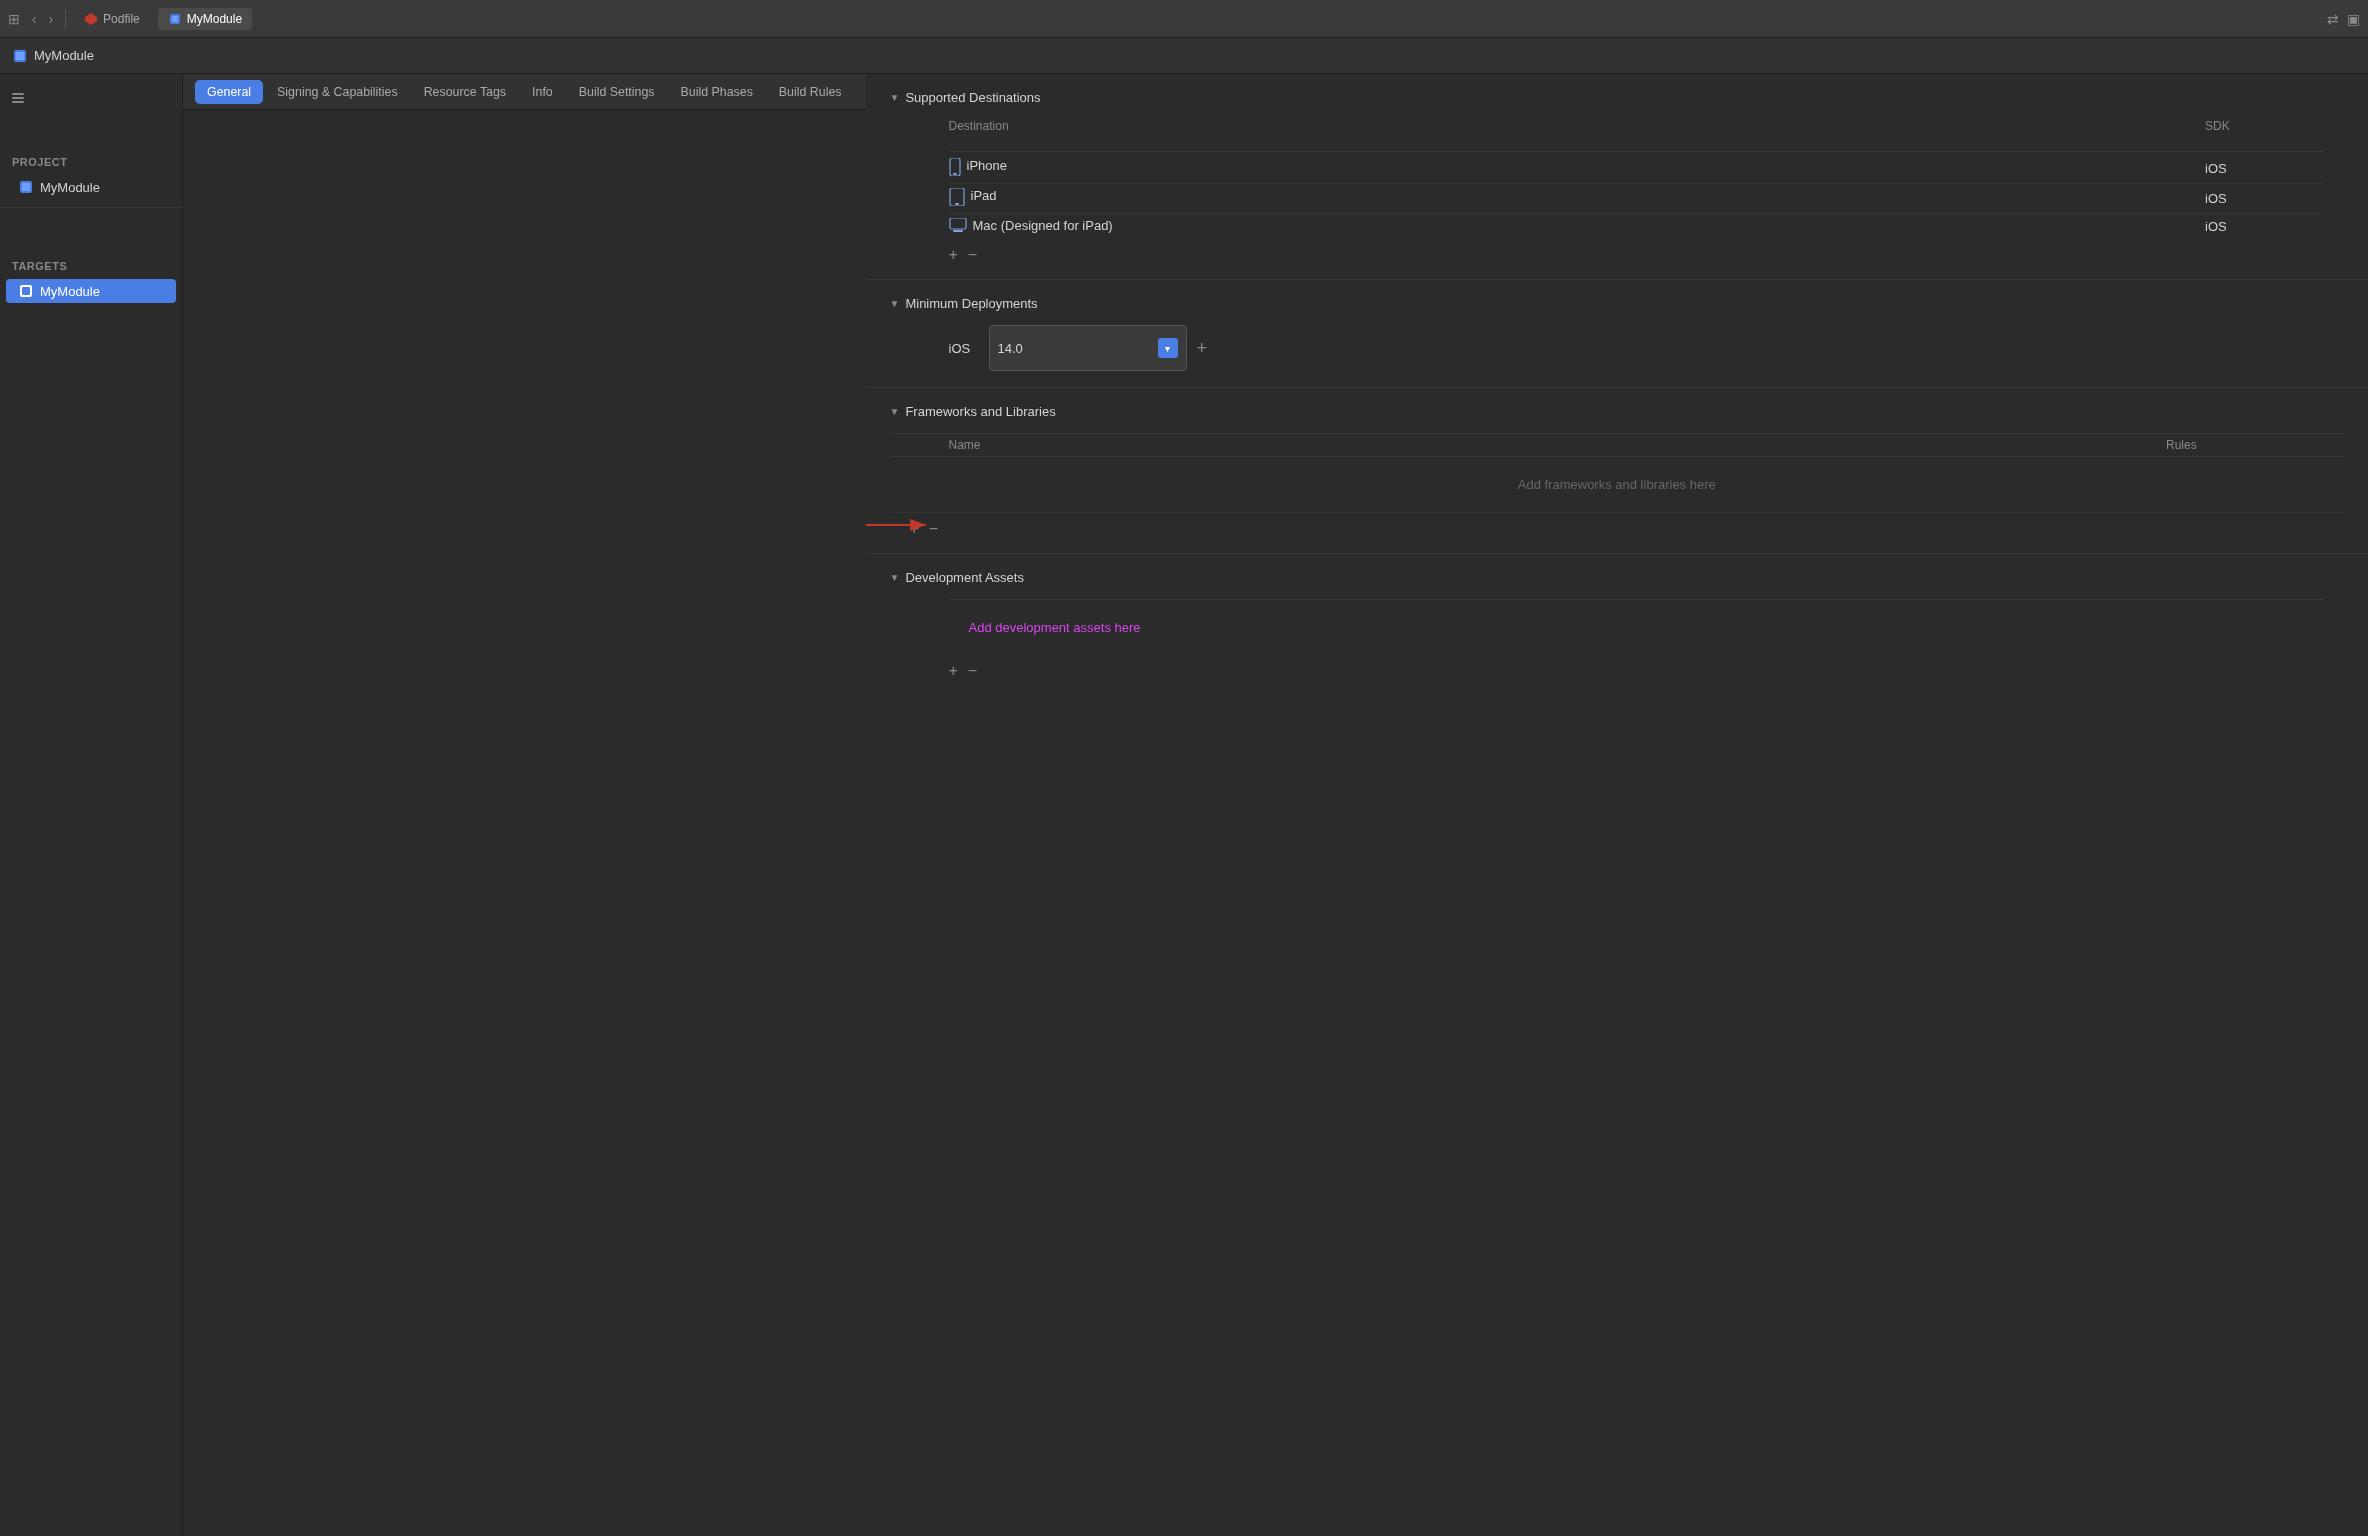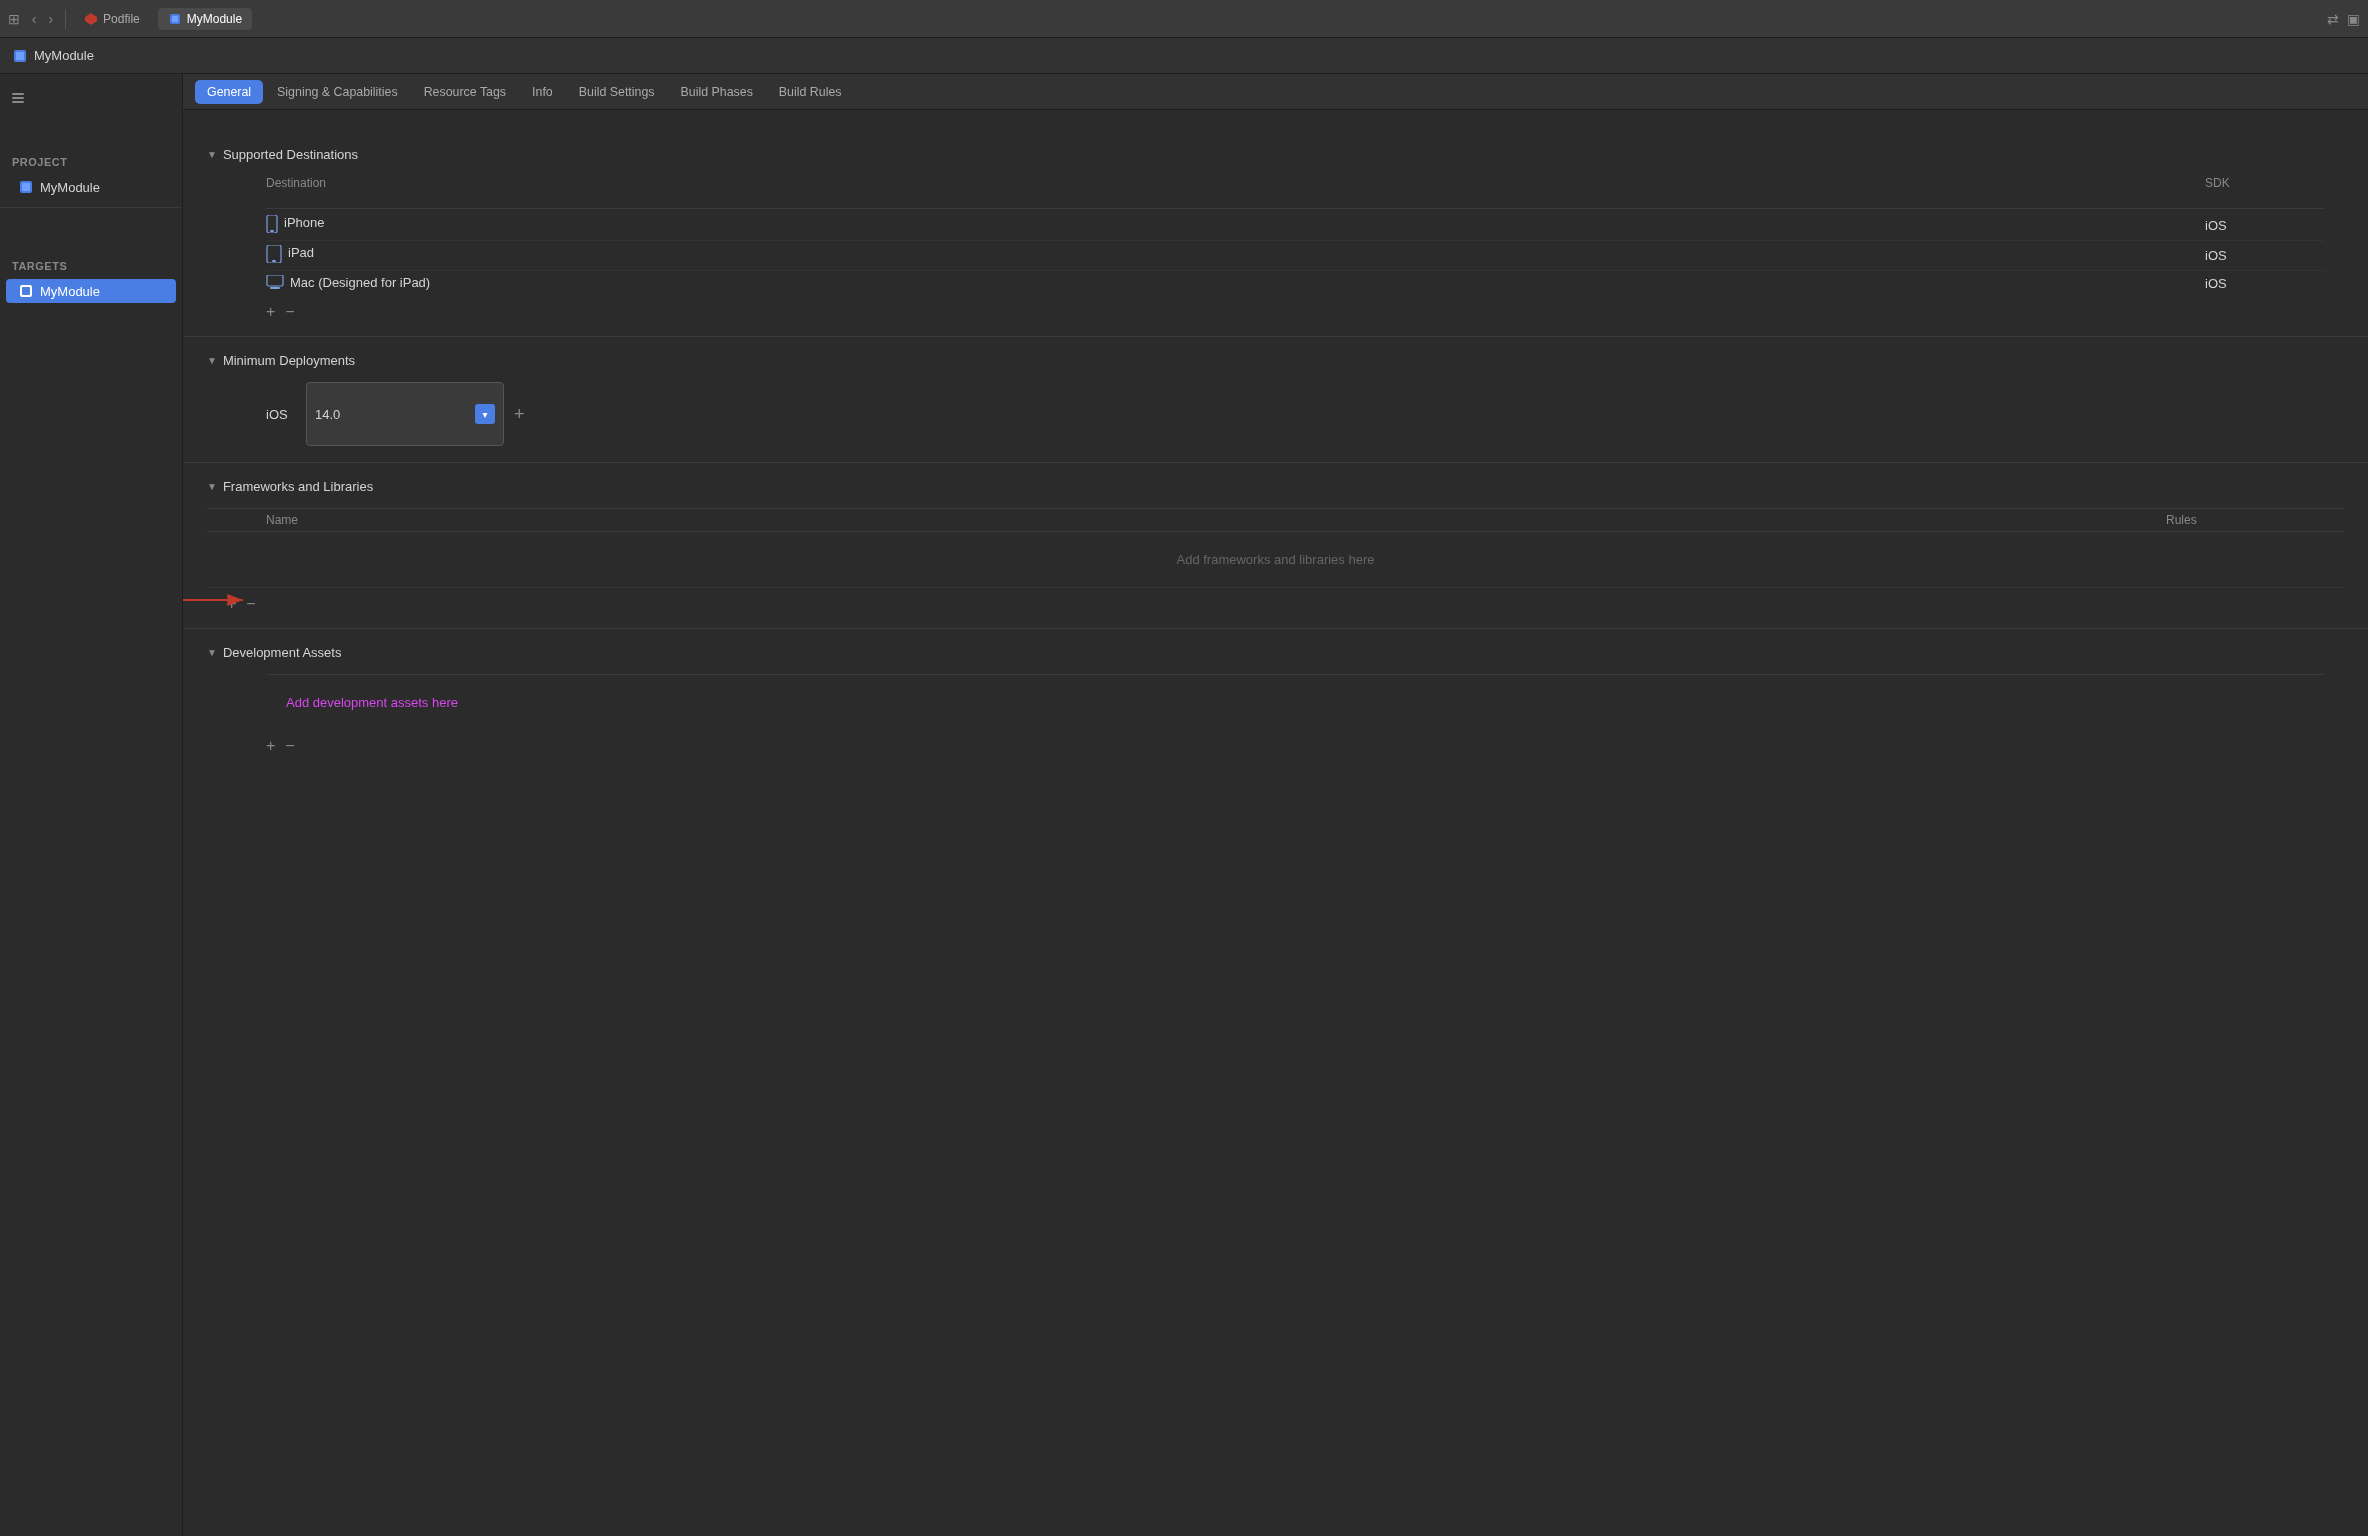--- a/index.html
+++ b/index.html
@@ -147,23 +147,21 @@
       width: 12px;
       height: 12px;
       margin: 6px 12px;
       color: #888;
     }
 
     
     .content-area {
       flex: 1;
       display: flex;
-      flex-direction: column;
       overflow: hidden;
-      gap: 21px;
     }
 
     
     .tab-bar {
       height: 36px;
       background: #323232;
       border-bottom: 1px solid #1e1e1e;
       display: flex;
       align-items: center;
       padding: 0 12px;
@@ -284,21 +282,21 @@
       font-size: 13px;
       color: #d4d4d4;
       width: 30px;
     }
     .deployment-select {
       display: flex;
       align-items: center;
       background: #3a3a3a;
       border: 1px solid #555;
       border-radius: 4px;
-      padding: 21px 8px;
+      padding: 12px 8px;
       min-width: 198px;
       cursor: pointer;
       position: relative;
     }
     .deployment-select-value {
       flex: 1;
       font-size: 13px;
       color: #d4d4d4;
     }
     .deployment-select-arrow {

